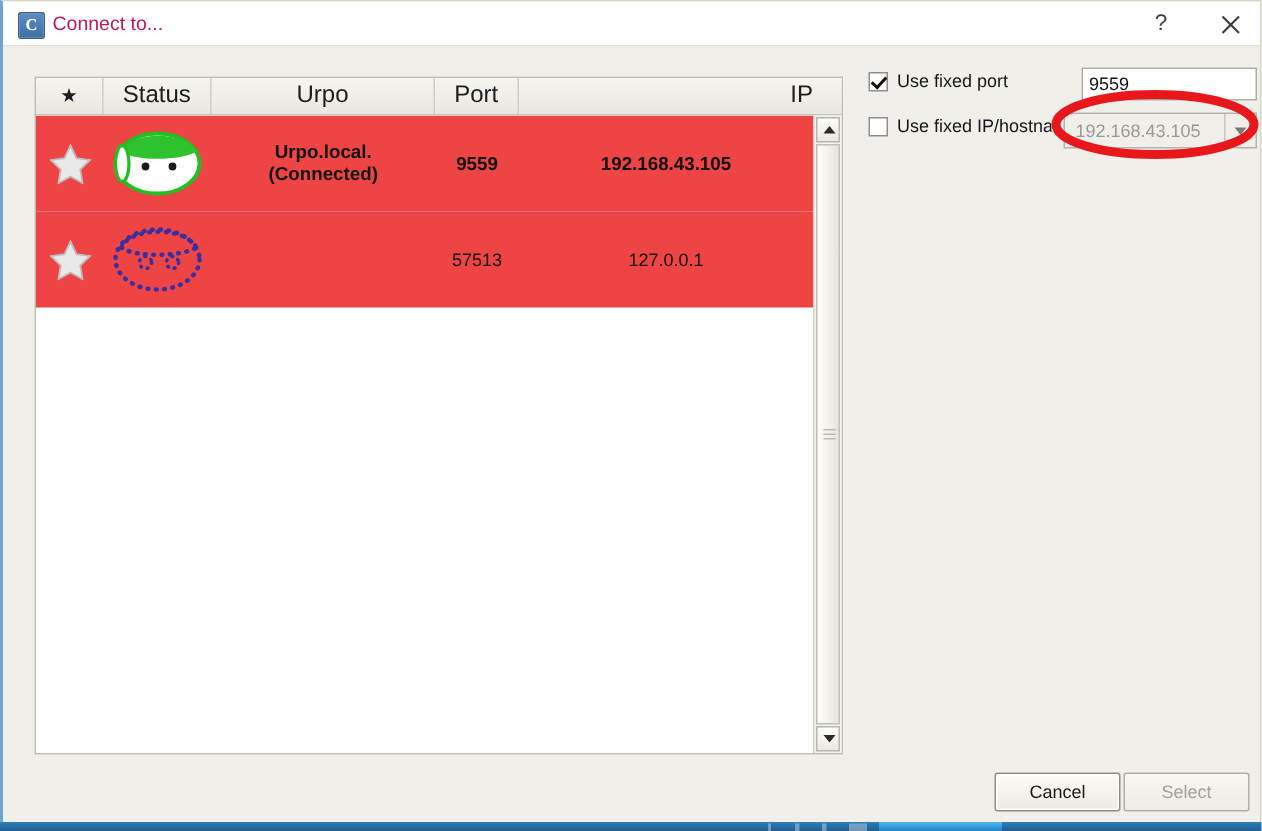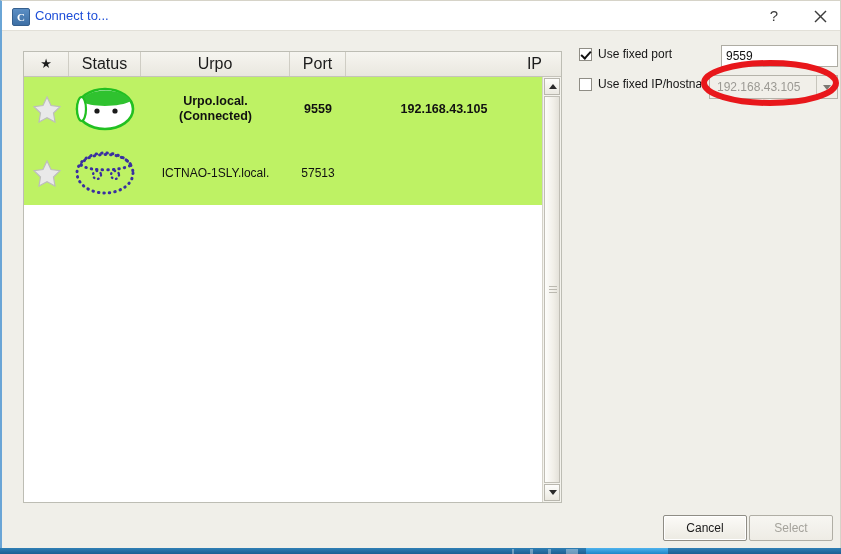--- a/index.html
+++ b/index.html
@@ -51,21 +51,21 @@
     font-size: 11px;
     font-weight: bold;
     line-height: 16px;
     text-align: center;
     font-family: "Liberation Serif", serif;
   }
   #window-title {
     position: absolute;
     left: 33px; top: 7px;
     font-size: 13px;
-    color: #1d4ed8;
+    color: #be185d;
     white-space: nowrap;
   }
   .titlebtn {
     position: absolute;
     top: 0;
     width: 42px;
     height: 29px;
     text-align: center;
     color: #3c3c3c;
     background: transparent;
@@ -116,21 +116,21 @@
     left: 0; top: 25px;
     right: 19px;
     bottom: 0;
     background: #ffffff;
     overflow: hidden;
   }
   .row {
     position: relative;
     width: 100%;
     height: 64px;
-    background: #bef264;
+    background: #ef4444;
   }
   .cell {
     position: absolute;
     top: 0;
     height: 64px;
     display: flex;
     align-items: center;
     justify-content: center;
     text-align: center;
     box-sizing: border-box;
@@ -412,26 +412,22 @@
           <span>
             <svg width="62" height="48" viewBox="0 0 62 48">
               <ellipse cx="31" cy="25" rx="28" ry="20" fill="none" stroke="#3a2fa0" stroke-width="3" stroke-linecap="round" stroke-dasharray="0.5 5"></ellipse>
               <path d="M7 17 C12 4, 48 2, 57 17" fill="none" stroke="#3a2fa0" stroke-width="3" stroke-linecap="round" stroke-dasharray="0.5 5"></path>
               <path d="M7 17 C16 24, 48 23, 57 17" fill="none" stroke="#3a2fa0" stroke-width="3" stroke-linecap="round" stroke-dasharray="0.5 5"></path>
               <circle cx="23" cy="27" r="4" fill="none" stroke="#3a2fa0" stroke-width="2.4" stroke-linecap="round" stroke-dasharray="0.5 4"></circle>
               <circle cx="41" cy="27" r="4" fill="none" stroke="#3a2fa0" stroke-width="2.4" stroke-linecap="round" stroke-dasharray="0.5 4"></circle>
             </svg>
           </span>
         </div>
-        <div class="cell" style="left:117px;width:149px;">
-          <div class="cell-name-inner">
-            <div>ICTNAO-1SLY.local.</div>
-          </div>
-        </div>
         <div class="cell" style="left:266px;width:56px;">57513</div>
+        <div class="cell" style="left:322px;width:196px;">127.0.0.1</div>
       </div>
 
     </div>
 
     <div id="list-scrollbar">
       <div class="sb-btn" id="sb-up">
         <span class="sb-arrow"></span>
       </div>
       <div id="sb-thumb">
         <div id="sb-grip">

